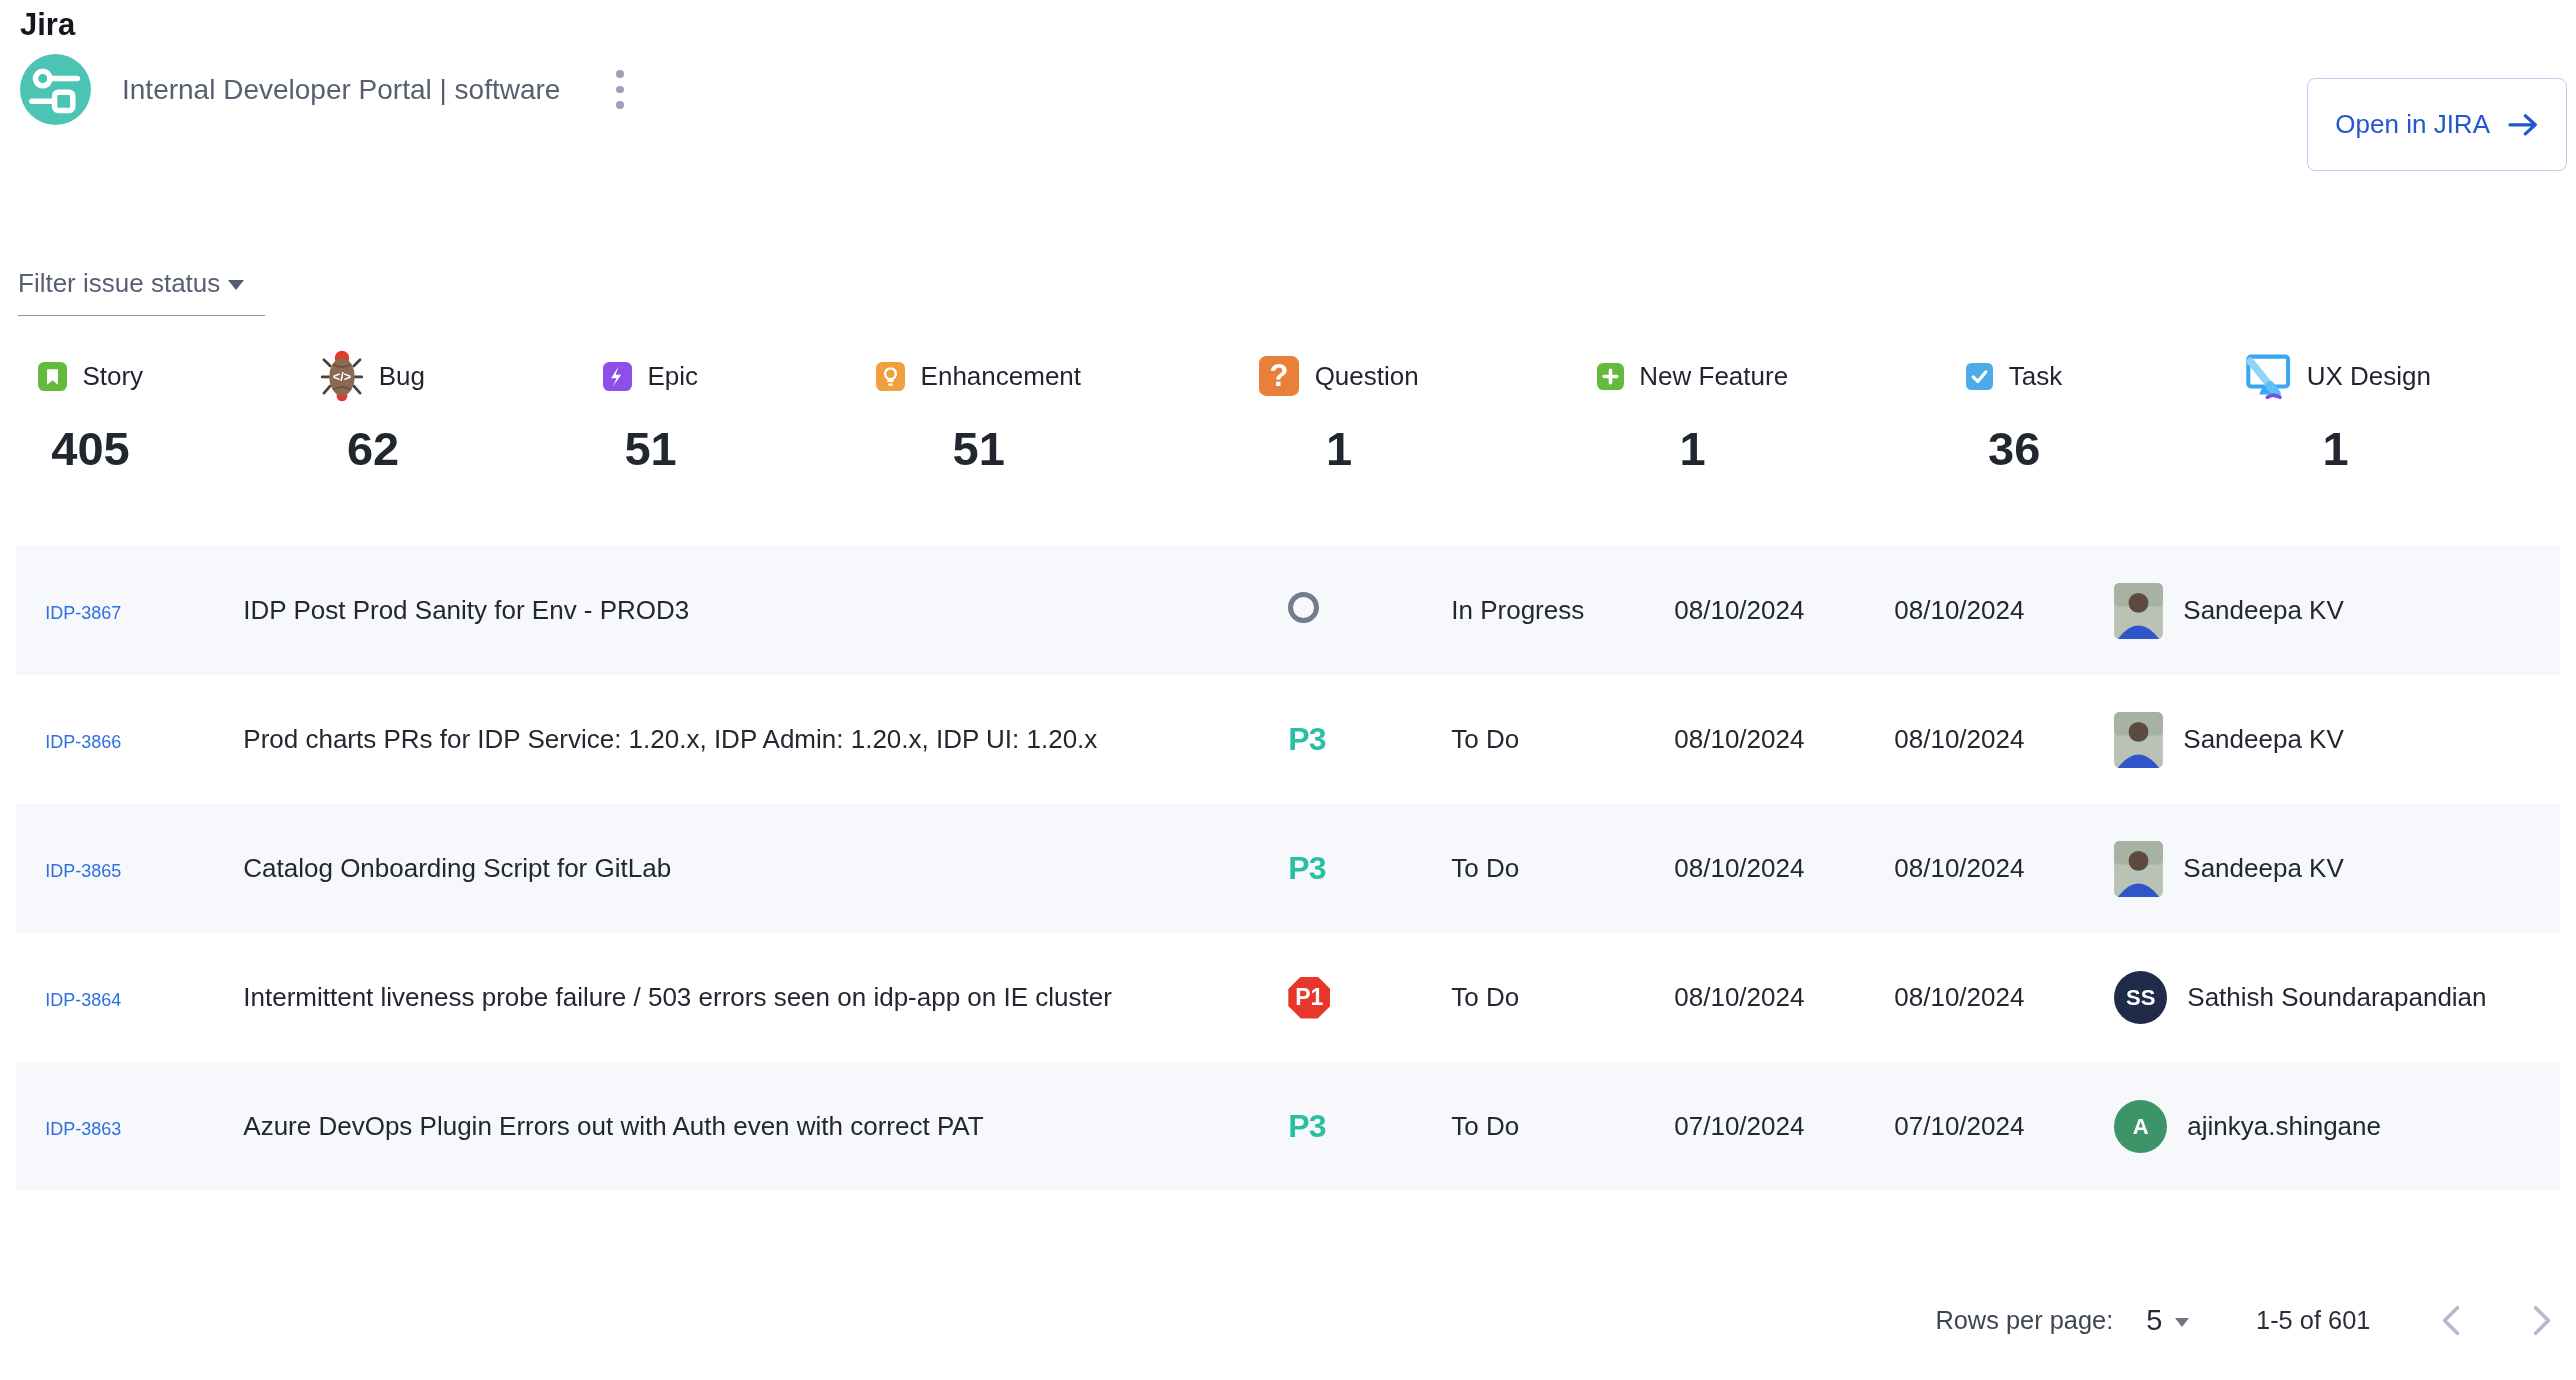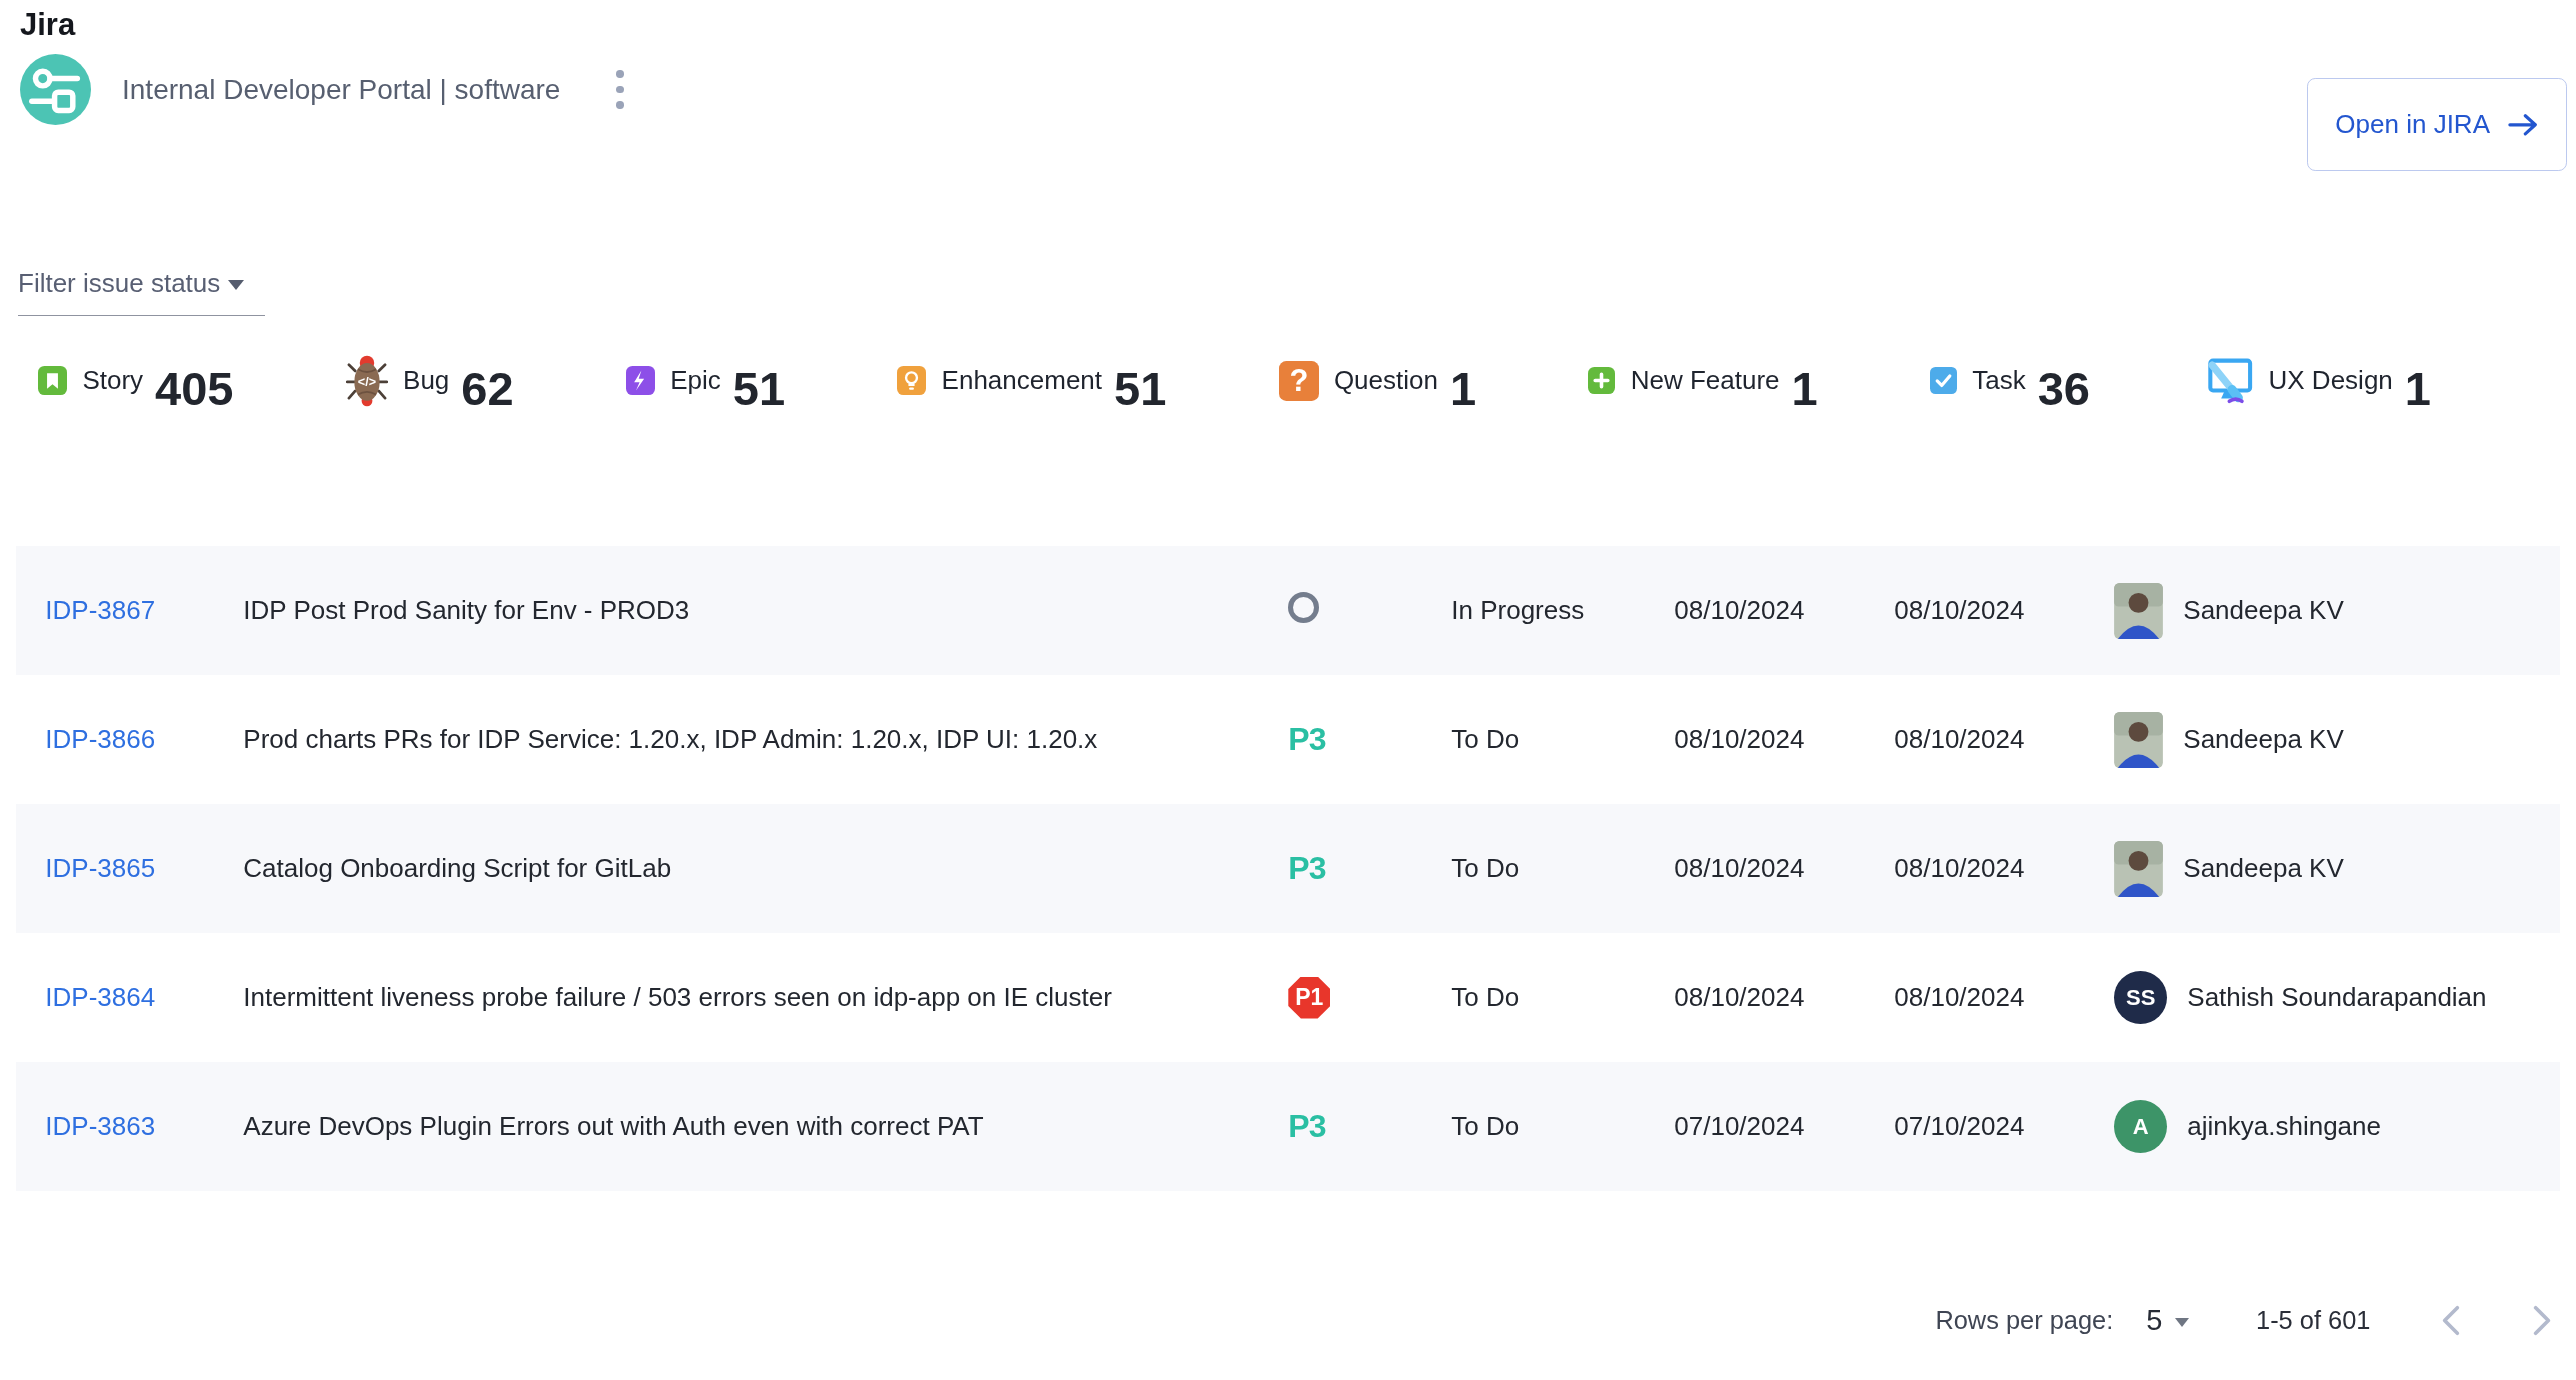--- a/index.html
+++ b/index.html
@@ -23,32 +23,32 @@
   
   .filter{
     position:absolute;left:18px;top:268px;width:247px;
     display:flex;align-items:center;gap:7.3px;
     padding-bottom:16.3px;border-bottom:0.9px solid #8f93a0;
     font-size:26px;color:#585f73;cursor:pointer;
   }
   .caret-down{width:0;height:0;border-left:8.2px solid transparent;border-right:8.2px solid transparent;border-top:10px solid #555c6e;margin-top:3.6px;}
   
   .stats{position:absolute;left:38px;right:145px;top:346px;display:flex;justify-content:space-between;}
-  .stat{display:flex;gap:12px;}
+  .stat{display:flex;flex-direction:column;}
   .stat-head{display:flex;align-items:center;gap:15.4px;min-height:60px;}
   .stat-label{font-size:26px;font-weight:500;color:#1f242e;white-space:nowrap;}
   .stat-count{font-size:47px;font-weight:700;color:#22262e;text-align:center;margin-top:14.5px;}
   .stat-icon{display:flex;align-items:center;}
   
   .table{position:absolute;left:16.3px;right:16.3px;top:546px;}
   .thead,.trow{display:grid;grid-template-columns:198px 1045px 163px 223px 220px 220px 1fr;align-items:center;padding-left:29px;}
   .thead{height:73px;color:#6f7683;font-size:24.5px;align-items:start;padding-top:16.3px;}
   .trow{height:129px;font-size:26px;color:#23272f;}
   .tbody .trow:nth-child(odd){background:#f7f8fb;}
-  .key-link{color:#2e6fe0;text-decoration:none;cursor:pointer;font-size:26px;text-align:right;}
+  .key-link{color:#2e6fe0;text-decoration:none;cursor:pointer;font-size:18px;text-align:right;}
   .summary{padding-right:36px;}
   .prio-ring{width:31px;height:31px;border:5.4px solid #747d8d;border-radius:50%;display:inline-block;box-sizing:border-box;}
   .prio-p3{font-size:32px;font-weight:800;color:#2abfa3;letter-spacing:-0.9px;}
   .prio-p1{
     width:42px;height:42px;background:#e8362b;color:#fff;font-size:23px;font-weight:800;
     display:flex;align-items:center;justify-content:center;
     clip-path:polygon(30% 0,70% 0,100% 30%,100% 70%,70% 100%,30% 100%,0% 70%,0% 30%);
   }
   .assignee{display:flex;align-items:center;gap:20px;}
   .avatar-initials{width:53px;height:53px;border-radius:50%;color:#fff;font-size:22px;font-weight:600;display:flex;align-items:center;justify-content:center;flex:none;}

